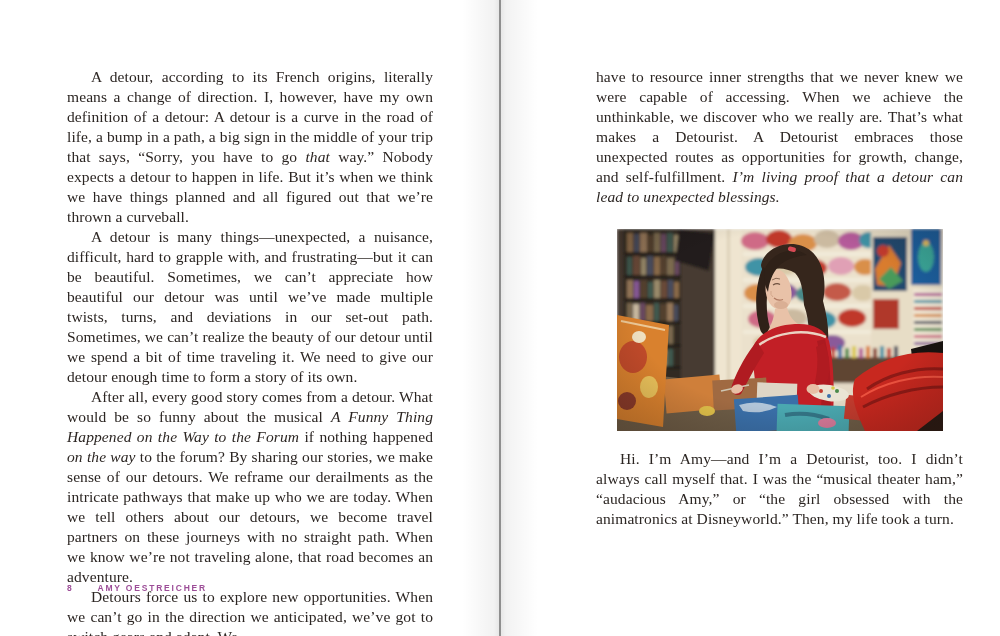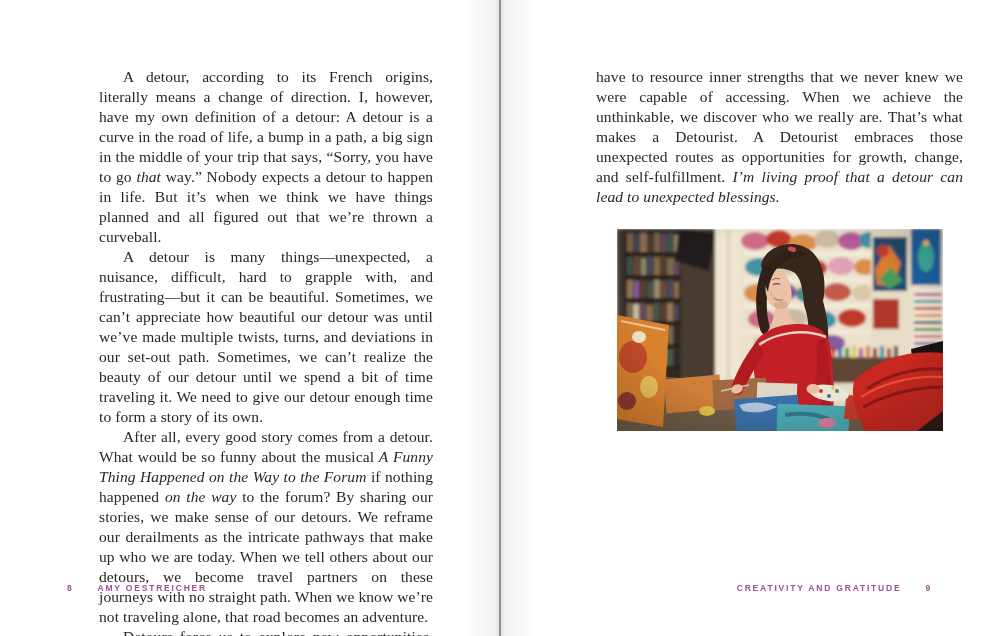--- a/index.html
+++ b/index.html
@@ -14,21 +14,21 @@
   .gutter-shade{position:absolute;top:0;left:462px;width:76px;height:636px;
     background:linear-gradient(to right,rgba(0,0,0,0) 0%,rgba(0,0,0,0.05) 42%,rgba(0,0,0,0.10) 50%,rgba(0,0,0,0.05) 58%,rgba(0,0,0,0) 100%);}
   .spine-line{position:absolute;top:0;left:499px;width:2px;height:636px;background:#8f8f8f;}
 
   
   .page-text{position:absolute;top:67px;font-size:15.5px;line-height:20px;color:var(--text);
     text-align:justify;letter-spacing:0.1px;}
   .left-text{left:67px;width:366px;}
   .right-text{left:596px;width:367px;}
   .page-text p{margin:0;}
-  .page-text p.indent{text-indent:24px;margin-left:32px;}
+  .page-text p.indent{text-indent:24px;}
   .page-text em{font-style:italic;}
 
   
   .photo-wrap{margin:22px 0 18px 21px;width:326px;height:202px;overflow:hidden;}
   .photo-wrap svg{display:block;}
 
   
   .footer{position:absolute;top:583px;font-family:"Liberation Sans","DejaVu Sans",sans-serif;
     font-size:8.5px;font-weight:bold;letter-spacing:1.8px;color:var(--accent);white-space:nowrap;}
   .footer-left{left:67px;}
@@ -266,19 +266,17 @@
             <circle cx="212" cy="167" r="2" fill="#3a6fa8"></circle>
             <circle cx="220" cy="162" r="2" fill="#4a8a4a"></circle>
             <circle cx="216" cy="159" r="1.8" fill="#d9c94a"></circle>
           <ellipse cx="196" cy="160" rx="6.5" ry="5" fill="#e7bfa5"></ellipse>
         </g>
 
         <rect width="326" height="202" fill="url(#vig)"></rect>
       </svg>
     </div>
 
+    <p class="indent"><span>Hi. I’m Amy—and I’m a Detourist, too. I didn’t always call myself that. I was the “musical theater ham,” “audacious Amy,” or “the girl obsessed with the animatronics at Disneyworld.” Then, my life took a turn.</span></p>
   </div>
 
-  <div class="footer footer-right">
-    <span>CREATIVITY AND GRATITUDE</span><span class="gap"></span><span>9</span>
-  </div>
 
 </div>
 
 </body></html>

